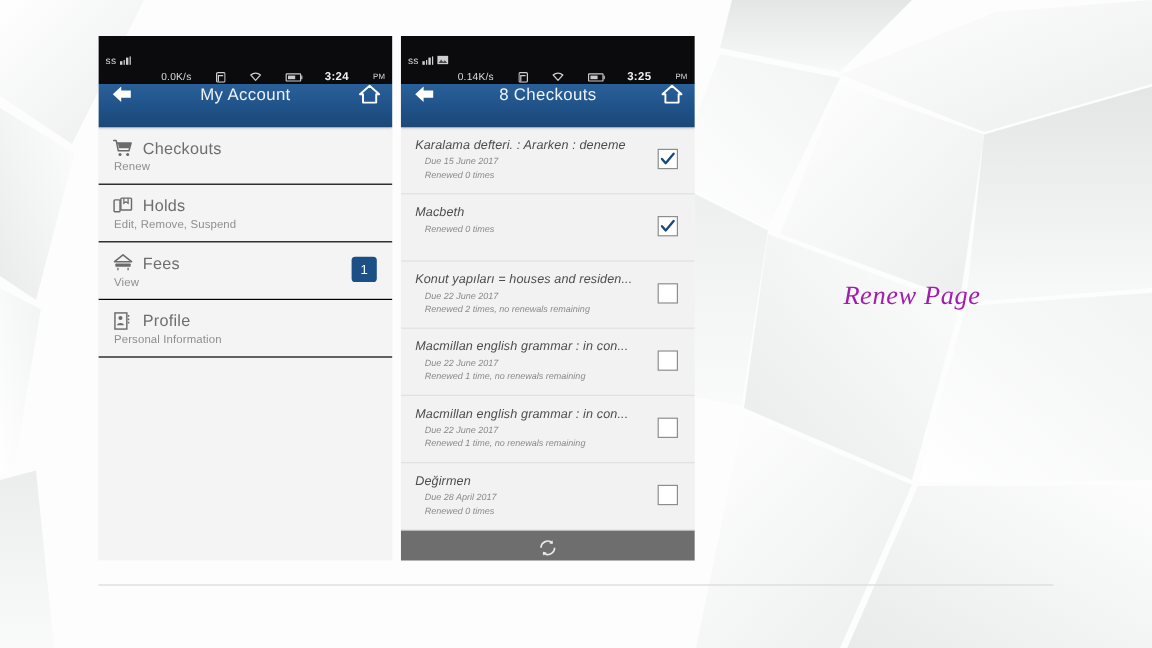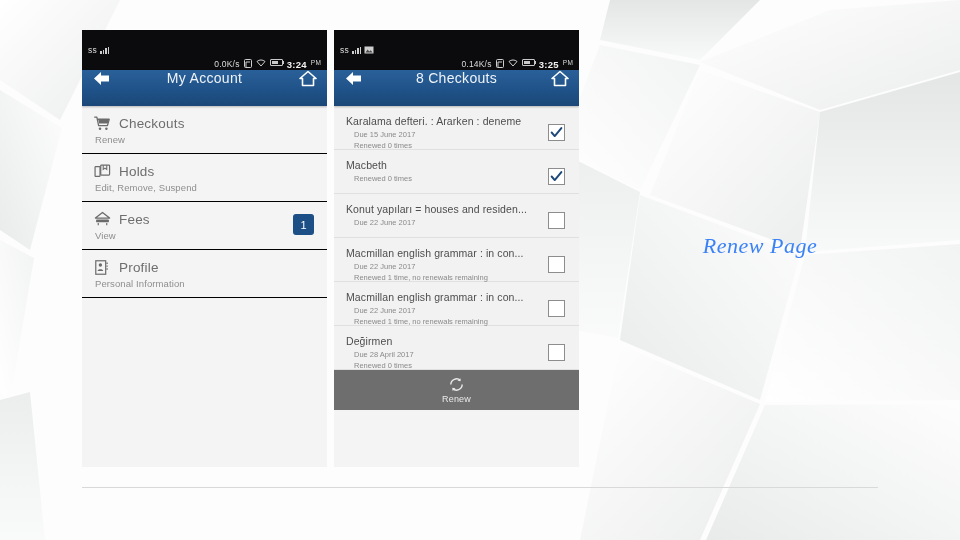--- a/index.html
+++ b/index.html
@@ -29,21 +29,21 @@
     height:40px;
     background:#0b0b0d;
     color:#e8e8e8;
     font-size:8.5px;
     display:flex;
     align-items:center;
     padding:0 6px;
     letter-spacing:.2px;
   }
   .sb-left { display:flex; align-items:center; gap:3px; }
-  .sb-right { margin-left:auto; display:flex; gap:4px;margin-top:28px; }
+  .sb-right { margin-left:auto; display:flex; align-items:center; gap:20px;margin-top:28px; }
   .sb-text { font-size:8.5px; color:#dcdcdc; }
   .sb-time { font-size:9.5px; color:#f2f2f2; font-weight:bold; letter-spacing:.3px; }
   .sb-pm { font-size:6.5px; vertical-align:top; }
 
   .sig { display:inline-flex; align-items:flex-end; gap:1px; height:8px; }
   .sig i { display:block; width:1.6px; background:#cfcfcf; }
   .sig i:nth-child(1){height:3px}
   .sig i:nth-child(2){height:4.5px}
   .sig i:nth-child(3){height:6px}
   .sig i:nth-child(4){height:7.5px}
@@ -90,21 +90,22 @@
     font-size:11px; display:flex; align-items:center; justify-content:center;
   }
   .mi-icon { width:17px; height:17px; color:#6b6b6b; flex:0 0 auto; display:block; }
 
   
   .co-list { background:#f2f2f2; }
   .co-item {
     position:relative;
     padding:9px 12px 8px 12px;
     border-bottom:1px solid #e0e0e0;
-    height:44px;
+    height:56px;
+    font-style:italic;
   }
   .co-title { font-size:10.5px; color:#4d4d4d; letter-spacing:.1px; }
   .co-meta { font-size:7.5px; color:#8a8a8a; margin-left:8px; margin-top:3px; line-height:1.45; }
   .co-check {
     position:absolute; right:14px; top:18px;
     width:17px; height:17px; background:#fff;
     border:1px solid #8d8d8d;
   }
   .co-check svg { display:block; width:100%; height:100%; }
 
@@ -115,21 +116,21 @@
   }
   .renew-bar .rb-label { color:#e9e9e9; font-size:9px; letter-spacing:.2px; }
 
   
   #renew-caption {
     position:absolute; left:660px; top:233px; width:200px;
     text-align:center;
     font-family:"Liberation Serif", serif;
     font-style:italic;
     font-size:22px;
-    color:#3b82f6;
+    color:#a21caf;
     letter-spacing:.5px;
   }
 
   
   #footer-rule {
     position:absolute; left:82px; top:487px; width:796px; height:1px;
     background:#d9d9d9;
   }
   #footer { position:absolute; left:0; right:0; top:490px; height:48px; }
 </style>
@@ -344,20 +345,21 @@
           <svg viewBox="0 0 17 17">
               <path d="M3 8.5 L6.5 12.5 L14 3.5" fill="none" stroke="#1b4878" stroke-width="2.2" stroke-linecap="round" stroke-linejoin="round"></path>
             </svg>
         </div>
       </div>
 
       <div class="co-item">
         <div class="co-title">Konut yapıları = houses and residen...</div>
         <div class="co-meta">
           <div>Due 22 June 2017</div>
+          <div>Renewed 2 times, no renewals remaining</div>
         </div>
         <div class="co-check"></div>
       </div>
 
       <div class="co-item">
         <div class="co-title">Macmillan english grammar : in con...</div>
         <div class="co-meta">
           <div>Due 22 June 2017</div>
           <div>Renewed 1 time, no renewals remaining</div>
         </div>

